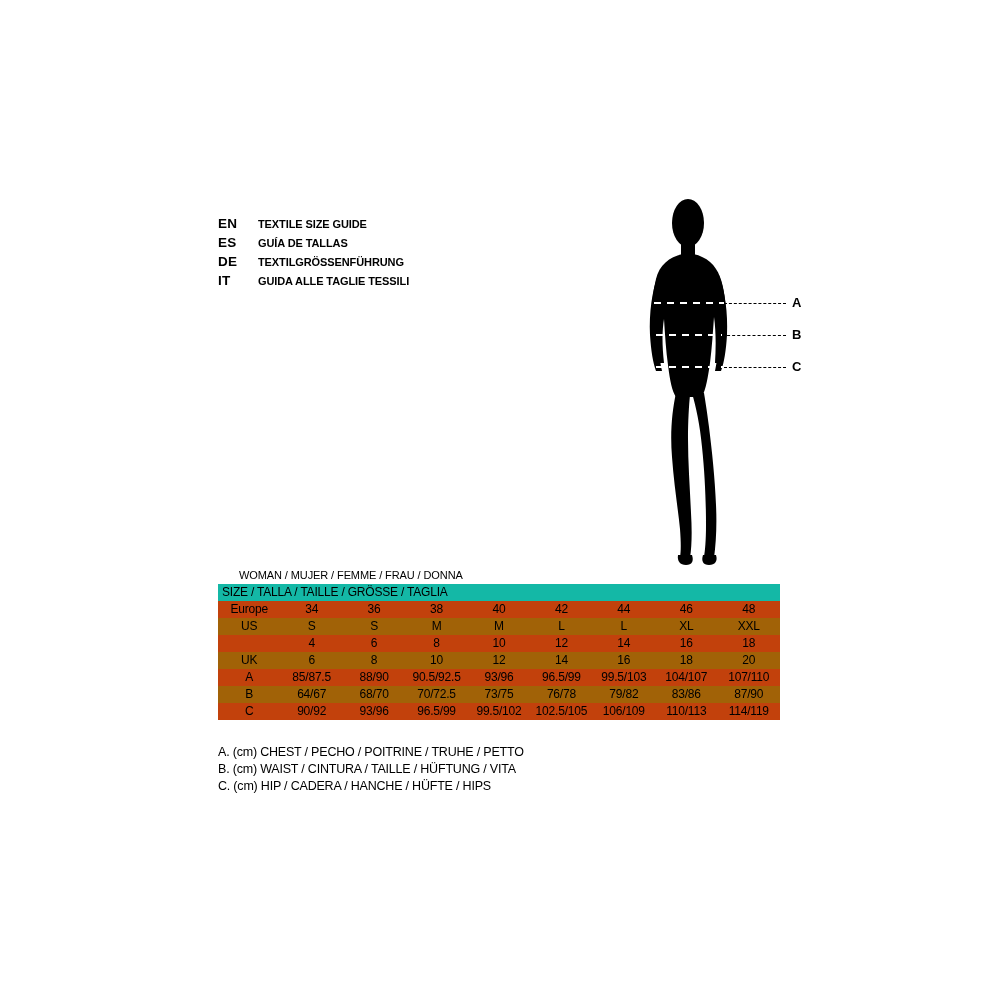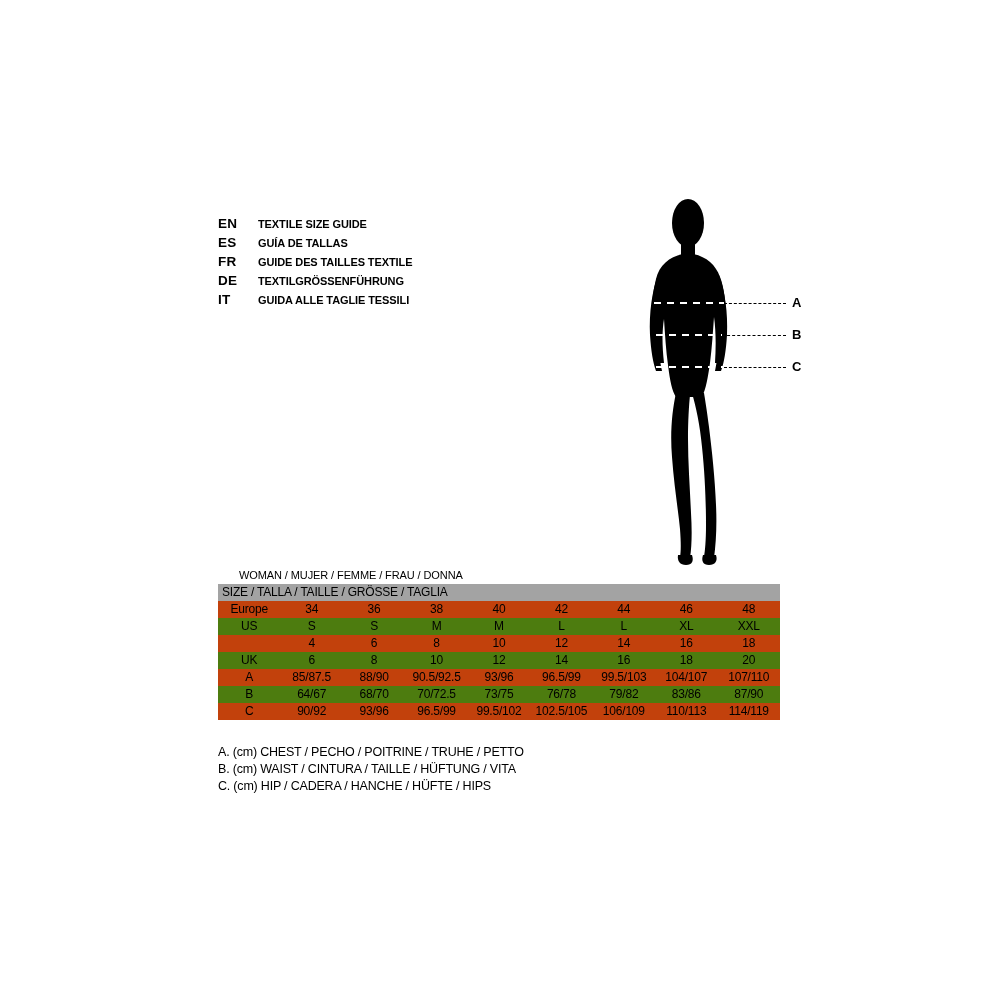--- a/index.html
+++ b/index.html
@@ -92,24 +92,24 @@
     padding: 0;
     text-align: center;
     font-size: 12px;
     letter-spacing: -0.2px;
   }
   td.rowlabel {
     text-align: left;
     padding-left: 4px;
     width: 68px;
   }
-  tr.band-grey td { background: #4d7c0f; }
+  tr.band-grey td { background: #a16207; }
   tr.band-white td { background: #c2410c; }
   tr.header-row td {
-    background: #a3a3a3;
+    background: #14b8a6;
     text-align: left;
     padding-left: 4px;
     font-weight: 400;
   }
 
   
   #legend-block {
     position: absolute;
     left: 218px;
     top: 744px;
@@ -127,24 +127,20 @@
 <body>
 
 <div id="title-block">
   <div class="title-row">
     <span class="title-code">EN</span>
     <span class="title-text">TEXTILE SIZE GUIDE</span>
   </div>
   <div class="title-row">
     <span class="title-code">ES</span>
     <span class="title-text">GUÍA DE TALLAS</span>
-  </div>
-  <div class="title-row">
-    <span class="title-code">FR</span>
-    <span class="title-text">GUIDE DES TAILLES TEXTILE</span>
   </div>
   <div class="title-row">
     <span class="title-code">DE</span>
     <span class="title-text">TEXTILGRÖSSENFÜHRUNG</span>
   </div>
   <div class="title-row">
     <span class="title-code">IT</span>
     <span class="title-text">GUIDA ALLE TAGLIE TESSILI</span>
   </div>
 </div>

